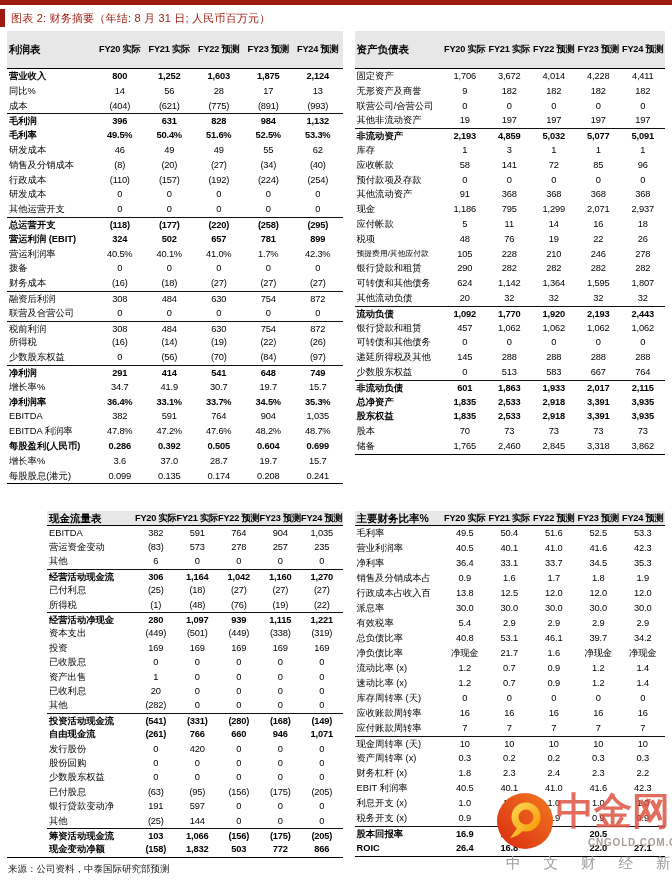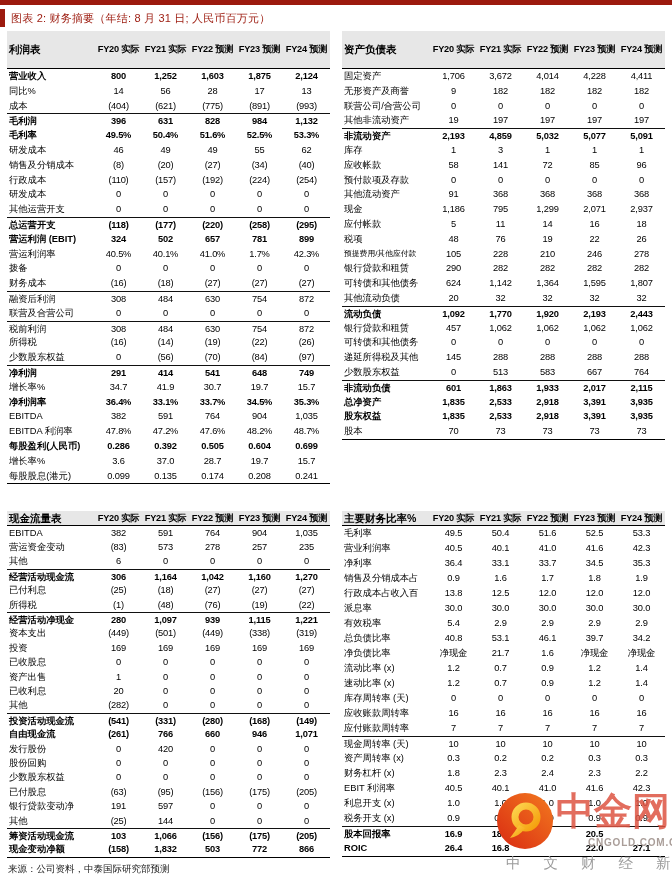--- a/index.html
+++ b/index.html
@@ -11,21 +11,21 @@
   .title-row { display:flex; align-items:center; height:22px; margin-top:2px; }
   .title-accent { width:5px; height:18px; background:#9c1a0e; margin-right:6px; }
   .title-text { color:#9c1a0e; font-weight:normal; font-size:11px; letter-spacing:0.2px; }
 
   .tables-grid { display:grid; grid-template-columns:1fr 1fr; column-gap:12px;
     row-gap:27px; padding:0 7px; margin-top:2px; align-items:start; }
 
   .fin-table { border-bottom:1.5px solid #000; }
   .t-row { display:grid; grid-template-columns:88px repeat(5,1fr); align-items:center;
     height:14.8px; line-height:14.8px; }
-  .cashflow .t-row { height:14.4px; line-height:14.4px; }
+  .cashflow .t-row { height:14.4px; line-height:14.4px;margin-left:40px; }
   .ratios .t-row { height:15px; line-height:15px; }
   .t-head { height:38px; line-height:21px; background:#e7e7e7; font-weight:bold;
     border-bottom:1.5px solid #000; }
   .t-head .t-label { font-size:10.5px; }
   .t-label { text-align:left; padding-left:2px; font-size:9.3px; white-space:nowrap; overflow:hidden; }
   .t-label.small { font-size:7.8px; }
   .t-val { text-align:center; font-size:9.3px; white-space:nowrap; letter-spacing:-0.2px; }
   .t-head .t-val { font-size:9.2px; }
   .t-row.bold { font-weight:bold; }
   .t-row.rule { border-top:1.4px solid #111; }
@@ -489,20 +489,28 @@
           <div class="t-val">3,391</div>
           <div class="t-val">3,935</div>
         </div>
         <div class="t-row">
           <div class="t-label">股本</div>
           <div class="t-val">70</div>
           <div class="t-val">73</div>
           <div class="t-val">73</div>
           <div class="t-val">73</div>
           <div class="t-val">73</div>
+        </div>
+        <div class="t-row">
+          <div class="t-label">储备</div>
+          <div class="t-val">1,765</div>
+          <div class="t-val">2,460</div>
+          <div class="t-val">2,845</div>
+          <div class="t-val">3,318</div>
+          <div class="t-val">3,862</div>
         </div>
       </div>
     <div class="fin-table cashflow">
         <div class="t-row t-head">
           <div class="t-label">现金流量表</div>
           <div class="t-val">FY20 实际</div>
           <div class="t-val">FY21 实际</div>
           <div class="t-val">FY22 预测</div>
           <div class="t-val">FY23 预测</div>
           <div class="t-val">FY24 预测</div>

